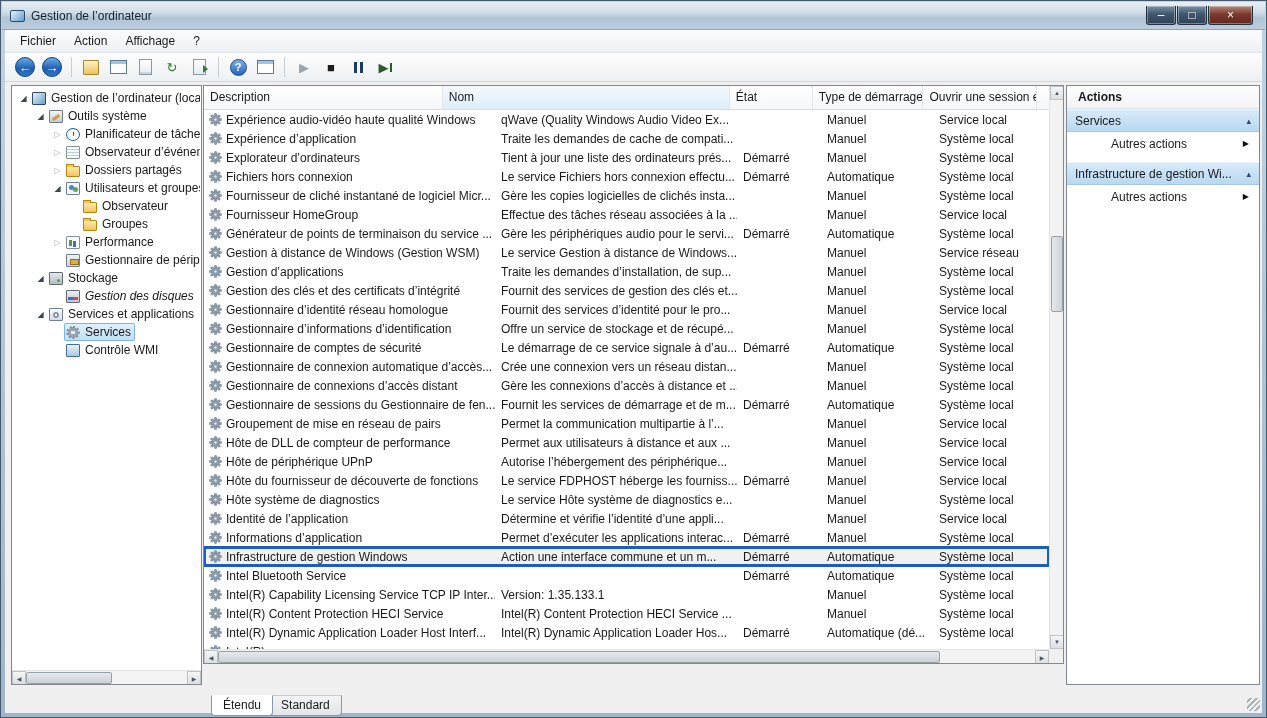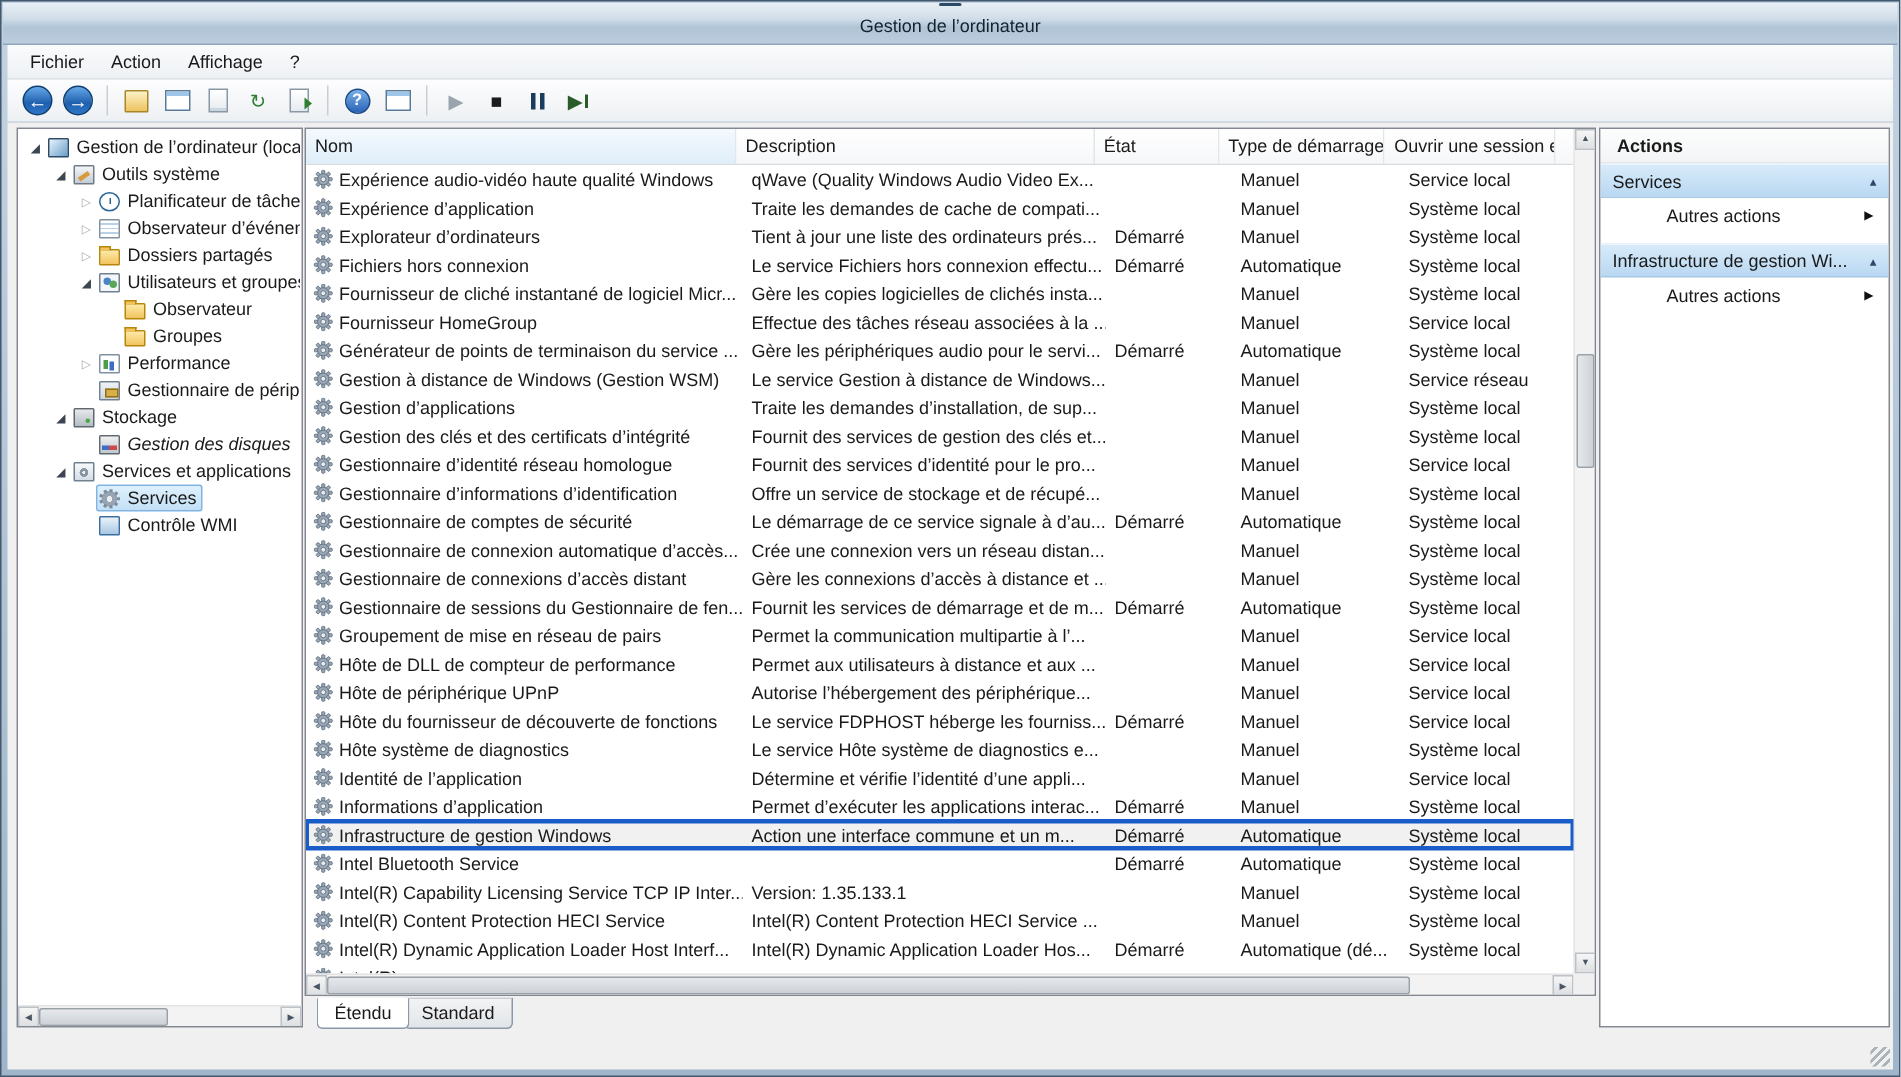--- a/index.html
+++ b/index.html
@@ -6,21 +6,21 @@
   html,body { width:1267px; height:718px; overflow:hidden; }
   body { font-family:"Liberation Sans", sans-serif; font-size:12px; color:#1a1a1a; background:#9fb5c9; position:relative; }
 
   #window { position:absolute; inset:0; border:1px solid #44586e;
             background:linear-gradient(180deg,#c3d3e2,#9fb5c9); }
 
   
   #titlebar { position:absolute; top:1px; left:1px; right:1px; height:28px;
               display:flex; align-items:center; gap:6px; padding:0 8px;
               background:linear-gradient(180deg,#e9eff5 0%,#cfdce8 40%,#b0c4d6 60%,#bccddd 100%);
-              border-bottom:1px solid #8fa4b8;flex-direction:column; }
+              border-bottom:1px solid #8fa4b8; }
   .app-icon { width:15px; height:12px; border:1px solid #2c4a66; border-radius:2px;
               background:linear-gradient(135deg,#eaf4fc,#5f9cce); }
   .title-text { color:#14222e; }
   .win-controls { margin-left:auto; display:flex; gap:1px; padding-right:4px; }
   .win-btn { width:30px; height:19px; display:flex; align-items:center; justify-content:center;
              color:#fff; font-size:12px; line-height:1; border:1px solid #22303e;
              border-top:none; border-radius:0 0 3px 3px;
              background:linear-gradient(180deg,#7d92a6,#3f566c 45%,#2e4458); box-shadow:inset 0 0 0 1px rgba(255,255,255,.35); }
   .win-btn.close { width:45px;
              background:linear-gradient(180deg,#b28a7e,#7c3a2e 45%,#62281e); }
@@ -125,21 +125,21 @@
   #hscroll-list .left { left:0; top:0; } #hscroll-list .right { right:0; top:0; }
   #hthumb { position:absolute; top:1px; left:14px; width:722px; height:12px; border-radius:2px;
             background:linear-gradient(#e6e8eb,#cdd2d7); border:1px solid #98a0a8; }
   #sb-corner { position:absolute; right:0; bottom:0; width:14px; height:14px; background:#f0f0f0; }
   #tree-hscroll { position:absolute; left:0; right:0; bottom:0; height:14px; background:#f3f3f3; border-top:1px solid #e5e5e5; }
   #tree-hscroll .left { left:0; top:0; } #tree-hscroll .right { right:0; top:0; }
   #tree-hthumb { position:absolute; top:1px; left:14px; width:86px; height:12px; border-radius:2px;
                  background:linear-gradient(#e6e8eb,#cdd2d7); border:1px solid #98a0a8; }
 
   
-  #tabs { position:absolute; left:198px; top:583px; height:21px; display:flex; padding-left:8px; }
+  #tabs { position:absolute; left:198px; top:613px; height:21px; display:flex; padding-left:8px; }
   .tab { padding:2px 11px 3px; margin-right:-4px; border:1px solid #8a98a8; border-top:1px solid #c8ccd2;
          background:linear-gradient(#f2f3f4,#e2e5e8); border-radius:0 0 4px 4px; position:relative; }
   .tab.active { background:#fff; z-index:2; border-top-color:#fff; }
 
   
   #actions-pane { position:absolute; left:1061px; top:3px; width:194px; height:600px;
                   background:#fff; border:1px solid #828790; overflow:hidden; }
   .actions-title { height:23px; padding:4px 0 0 11px; font-weight:bold; color:#1a1a1a;
                    background:linear-gradient(#fdfdfd,#f2f4f6); border-bottom:1px solid #e2e5e8; }
   .ap-header { height:23px; display:flex; align-items:center; padding:0 8px;
@@ -341,22 +341,22 @@
         </div>
       <div id="tree-hscroll">
         <div class="sb-btn left">◀</div>
         <div id="tree-hthumb"></div>
         <div class="sb-btn right">▶</div>
       </div>
     </div>
 
     <div id="list-pane">
       <div id="list-header">
+          <div class="hcell c1">Description</div>
           <div class="hcell c0 sorted">Nom</div>
-          <div class="hcell c1">Description</div>
           <div class="hcell c2">État</div>
           <div class="hcell c3">Type de démarrage</div>
           <div class="hcell c4">Ouvrir une session e</div>
           <div class="hcell filler"></div>
         </div>
       <div id="rows">
           <div class="lrow">
             <div class="cell c0">
               <span class="gear">
                 <svg width="13" height="13" viewBox="-8 -8 16 16">

